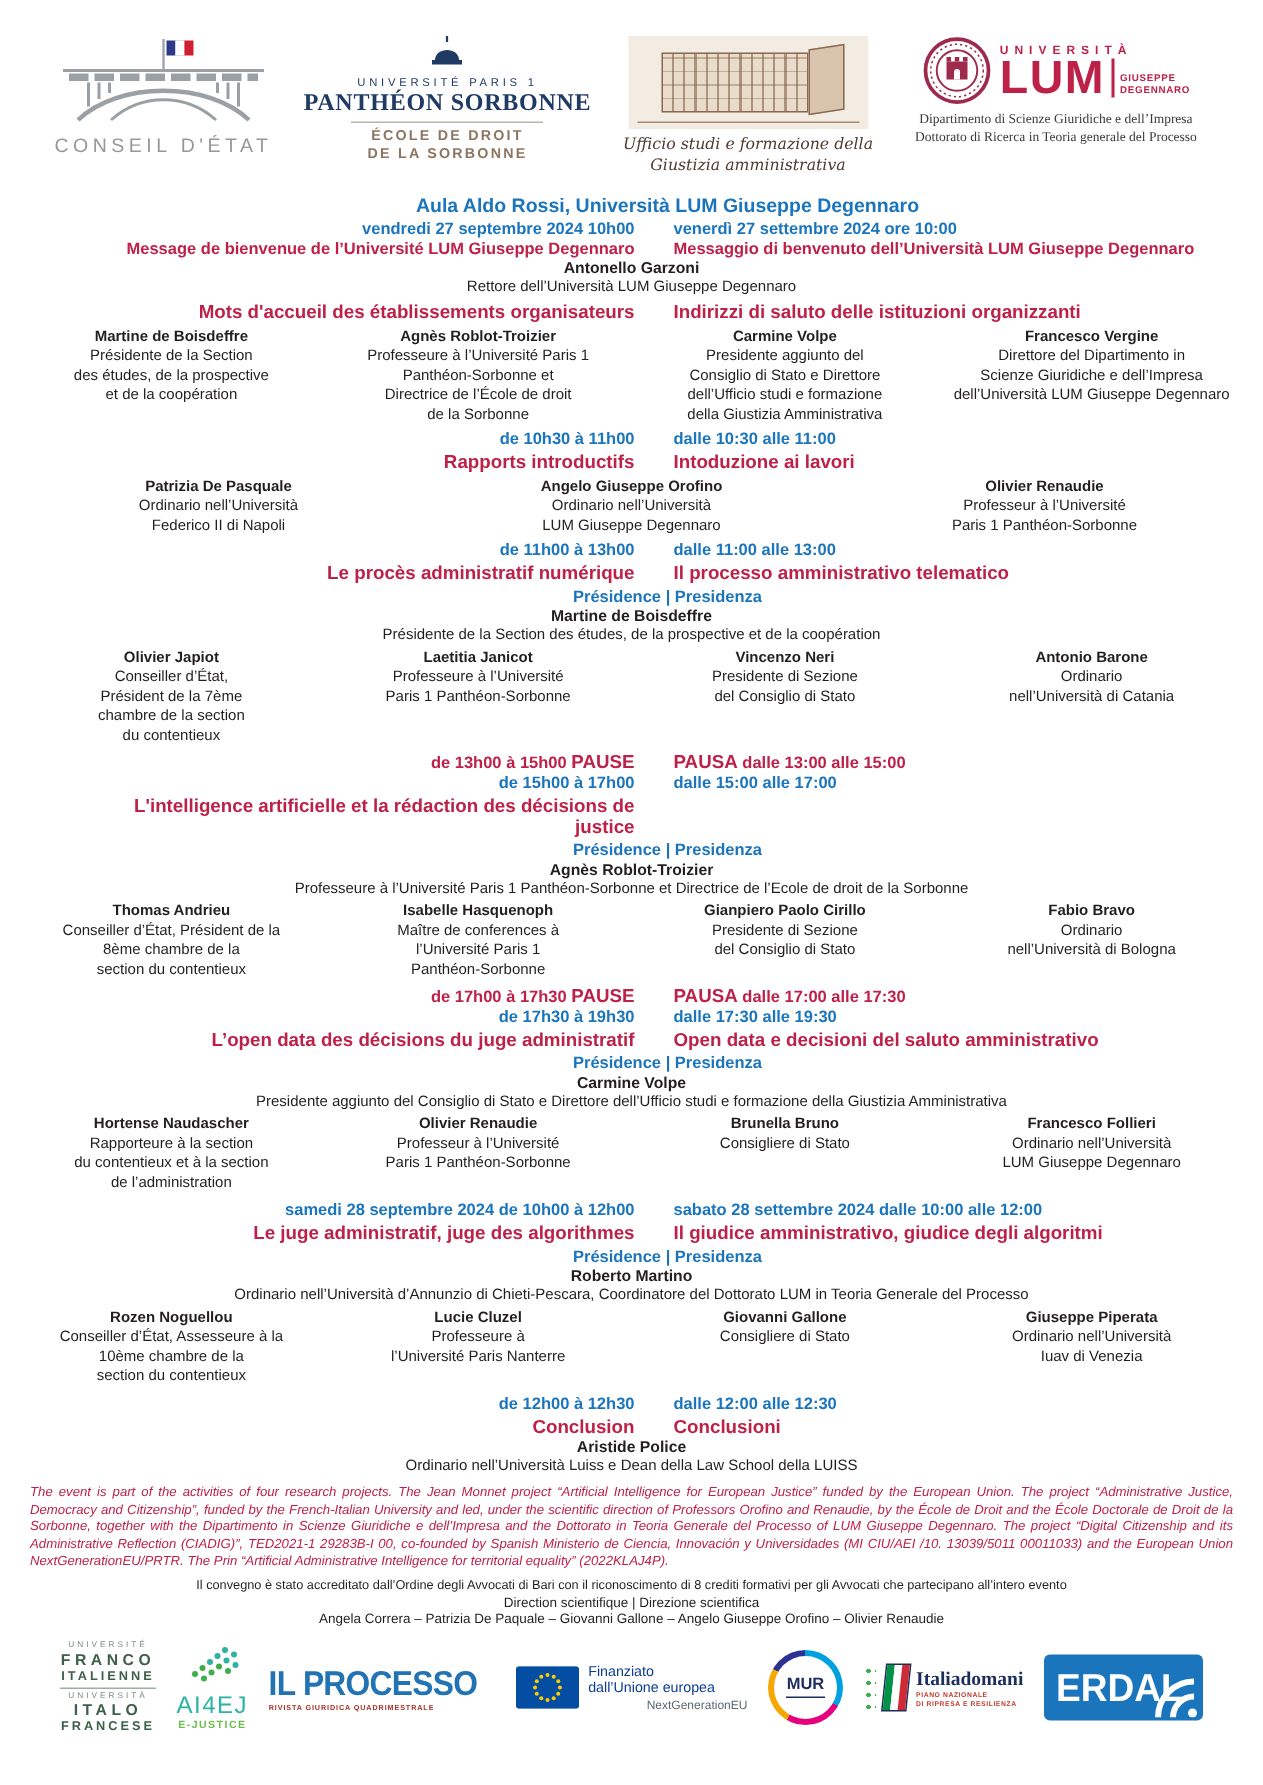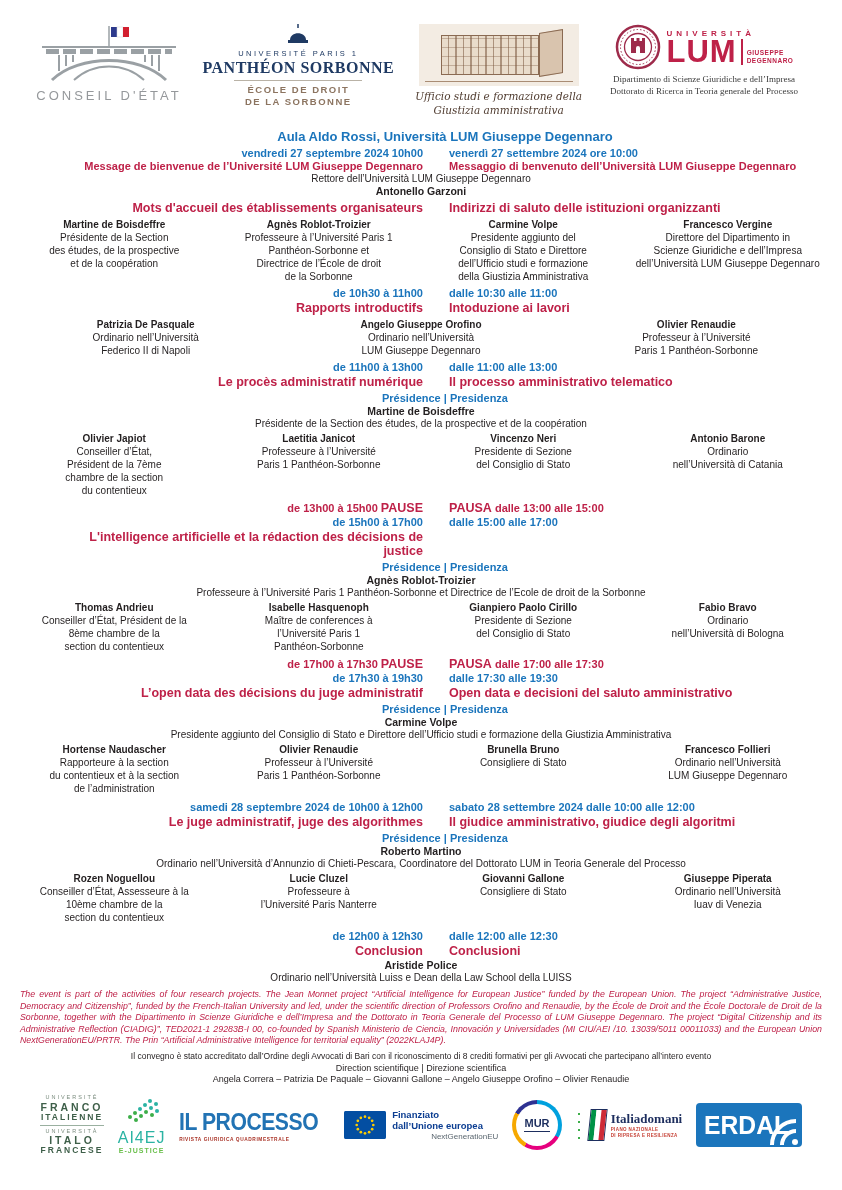--- a/index.html
+++ b/index.html
@@ -84,21 +84,21 @@
   .ai4ej .lbl{ font-size:16px; color:#2BB3A3; letter-spacing:1px; }
   .ai4ej .sub{ font-size:7px; font-weight:bold; color:#6ABF4B; letter-spacing:1px; }
 
   .processo{ text-align:left; }
   .processo .ttl{ font-size:23px; font-weight:bold; color:#2273B4; letter-spacing:-.5px; transform:scaleX(.92); transform-origin:left; }
   .processo .sub{ font-size:4.8px; font-weight:bold; color:#A93226; letter-spacing:.6px; margin-top:1px; }
 
   .eufin{ display:flex; align-items:center; gap:6px; }
   .euflag{ background:var(--eu); border-radius:2px; flex:0 0 auto; }
   .eufin .txt{ color:#0B3D91; line-height:1.2; }
-  .eufin .t1{ font-size:9.5px; font-weight:bold; }
+  .eufin .t1{ font-size:9.5px; font-weight:normal; }
   .eufin .t2{ font-size:8px; color:#5b6770;padding-left:39px; }
 
   .mur{ position:relative; width:50px; height:50px; border-radius:50%;
     background:conic-gradient(#00A1DE 0 120deg,#E6007E 120deg 210deg,#F6A800 210deg 300deg,#2E3192 300deg 360deg); }
   .mur::after{ content:""; position:absolute; inset:4px; background:#fff; border-radius:50%; }
   .mur .lbl{ position:absolute; z-index:1; top:17px; left:0; right:0; text-align:center; font-size:11px; font-weight:bold; color:#1D2E5E; }
   .mur .ul{ position:absolute; z-index:1; top:31px; left:12px; right:12px; height:1px; background:#1D2E5E; }
 
   .itd{ display:flex; align-items:center; gap:5px; }
   .itd .dots{ width:8px; height:30px;
@@ -200,22 +200,22 @@
   <div class="center venue blue b">Aula Aldo Rossi, Università LUM Giuseppe Degennaro</div>
 
   <div class="bi dateline blue b">
     <div class="fr">vendredi 27 septembre 2024 10h00</div>
     <div class="it">venerdì 27 settembre 2024 ore 10:00</div>
   </div>
   <div class="bi msgline red b">
     <div class="fr">Message de bienvenue de l’Université LUM Giuseppe Degennaro</div>
     <div class="it">Messaggio di benvenuto dell’Università LUM Giuseppe Degennaro</div>
   </div>
+  <div class="center pname">Antonello Garzoni</div>
   <div class="center prole">Rettore dell’Università LUM Giuseppe Degennaro</div>
-  <div class="center pname">Antonello Garzoni</div>
 
   <div class="bi secline red b" style="margin-top:4px">
     <div class="fr">Mots d'accueil des établissements organisateurs</div>
     <div class="it">Indirizzi di saluto delle istituzioni organizzanti</div>
   </div>
   <div class="sp4">
     <div class="speaker">
         <div class="name">Martine de Boisdeffre</div>
         <div class="role">Présidente de la Section
 des études, de la prospective

